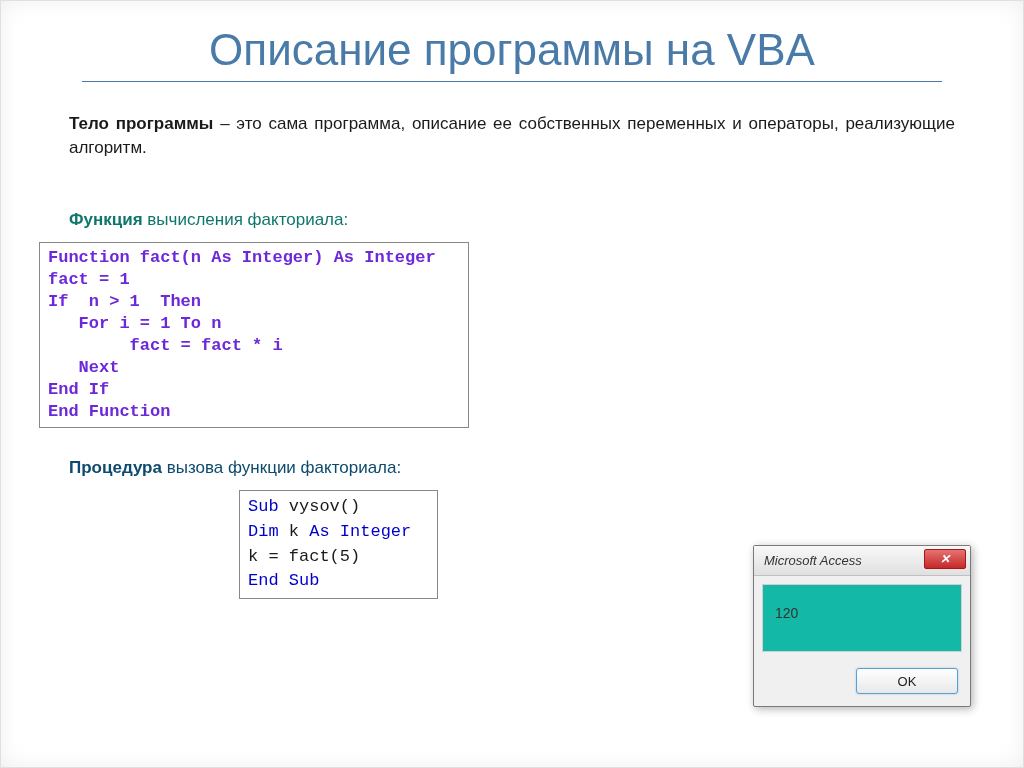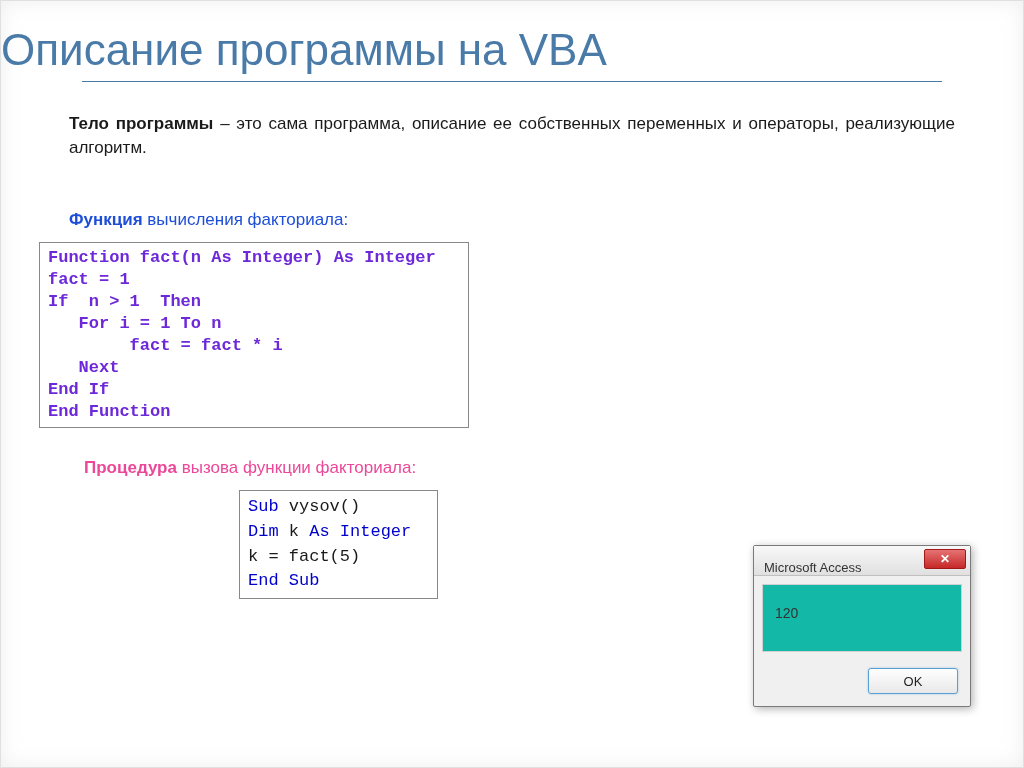--- a/index.html
+++ b/index.html
@@ -16,21 +16,21 @@
       overflow: hidden;
     }
     .slide-container {
       width: 100%;
       height: 100%;
       border: 1px solid #e0e0e0;
       box-shadow: inset 0 0 20px rgba(200,200,200,0.3);
       position: relative;
     }
     .title {
-      text-align: left;
+      text-align: center;
       font-size: 44px;
       font-weight: 300;
       color: #4a7ba8;
       padding-top: 24px;
       padding-bottom: 6px;
       font-family: 'Century Gothic', Arial, sans-serif;
     }
     .title-underline {
       width: 860px;
       height: 1px;
@@ -44,44 +44,43 @@
       color: #1a1a1a;
       text-align: justify;
       font-family: 'Century Gothic', Arial, sans-serif;
     }
     .description b {
       font-weight: bold;
     }
     .subtitle1 {
       padding: 50px 68px 12px 68px;
       font-size: 17px;
-      color: #1d4ed8;
+      color: #0f766e;
       font-family: 'Century Gothic', Arial, sans-serif;
     }
     .subtitle1 b {
       font-weight: bold;
     }
     .code-block1 {
       margin-left: 38px;
       width: 430px;
       border: 1px solid #888;
       padding: 4px 8px;
       font-family: 'Courier New', monospace;
       font-size: 17px;
       line-height: 1.3;
       font-weight: bold;
       color: #6d28d9;
       white-space: pre;
     }
     .subtitle2 {
       padding: 30px 68px 12px 68px;
       font-size: 17px;
-      color: #ec4899;
-      font-family: 'Century Gothic', Arial, sans-serif;
-      margin-left: 15px;
+      color: #0c4a6e;
+      font-family: 'Century Gothic', Arial, sans-serif;
     }
     .subtitle2 b {
       font-weight: bold;
     }
     .code-block2 {
       margin-left: 238px;
       width: 199px;
       border: 1px solid #888;
       padding: 4px 8px;
       font-family: 'Courier New', monospace;
@@ -101,24 +100,25 @@
       border-radius: 2px;
       box-shadow: 2px 2px 8px rgba(0,0,0,0.3);
       font-family: 'Segoe UI', Tahoma, sans-serif;
     }
     .dialog-header {
       height: 30px;
       background: linear-gradient(to bottom, #f8f8f8, #e0e0e0);
       border-bottom: 1px solid #c0c0c0;
       position: relative;
       display: flex;
-      align-items: flex-end;
+      align-items: center;
       padding-left: 10px;
       font-size: 13px;
       color: #333;
+      font-style: italic;
     }
     .dialog-close {
       position: absolute;
       right: 4px;
       top: 3px;
       width: 42px;
       height: 20px;
       background: linear-gradient(to bottom, #e57373, #c62828);
       border: 1px solid #a01818;
       border-radius: 2px;
@@ -137,21 +137,21 @@
       padding: 20px 12px;
       font-size: 14px;
       color: #333;
     }
     .dialog-footer {
       padding: 8px 12px 12px 12px;
       display: flex;
       justify-content: flex-end;
     }
     .dialog-ok {
-      width: 90px;
+      width: 102px;
       height: 26px;
       background: linear-gradient(to bottom, #ffffff, #e8e8e8);
       border: 1px solid #5a9fd4;
       border-radius: 3px;
       font-size: 13px;
       color: #222;
       box-shadow: 0 0 2px rgba(90,159,212,0.6);
       cursor: pointer;
     }
   </style>

